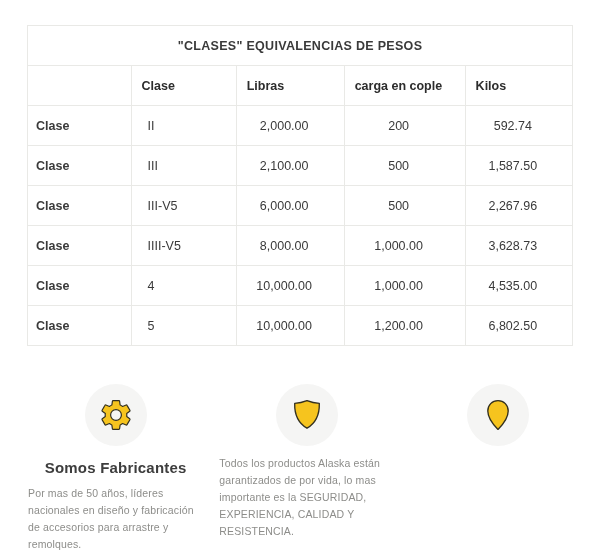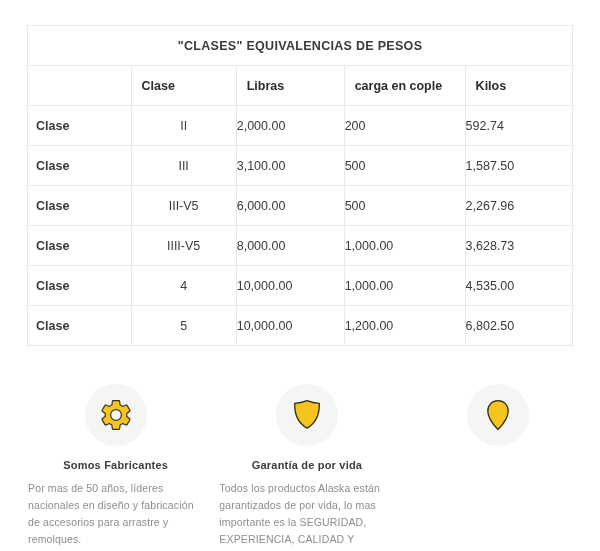--- a/index.html
+++ b/index.html
@@ -41,22 +41,22 @@
     padding-left: 10px;
     font-weight: 700;
     color: #2d2d2d;
   }
   td.row-label {
     font-weight: 700;
     color: #2d2d2d;
     text-align: left;
     padding-left: 8px;
   }
-  td.clase-val { text-align: center; padding-left: 0; }
-  td.num { text-align: left; padding-right: 12px; }
+  td.clase-val { text-align: left; padding-left: 16px; }
+  td.num { text-align: center; padding-right: 12px; }
 
   
   .features {
     margin-top: 38px;
     padding: 0 14px 0 28px;
     display: grid;
     grid-template-columns: 1fr 1fr 1fr;
     column-gap: 16px;
   }
   .feature { }
@@ -66,21 +66,21 @@
     background: #f5f5f4;
     margin: 0 auto;
     display: flex;
     align-items: center;
     justify-content: center;
   }
   .icon-circle svg { width: 36px; height: 36px; display: block; }
   .feature-title {
     margin-top: 13px;
     text-align: center;
-    font-size: 11px;
+    font-size: 15px;
     font-weight: 700;
     color: #3d3d3d;
     letter-spacing: 0.2px;
     white-space: nowrap;
   }
   .feature-text {
     margin-top: 9px;
     font-size: 10.5px;
     line-height: 17px;
     letter-spacing: 0.15px;
@@ -116,21 +116,21 @@
       <tr>
         <td class="row-label">Clase</td>
         <td class="clase-val">II</td>
         <td class="num">2,000.00</td>
         <td class="num">200</td>
         <td class="num">592.74</td>
       </tr>
       <tr>
         <td class="row-label">Clase</td>
         <td class="clase-val">III</td>
-        <td class="num">3,100.00</td>
+        <td class="num">2,100.00</td>
         <td class="num">500</td>
         <td class="num">1,587.50</td>
       </tr>
       <tr>
         <td class="row-label">Clase</td>
         <td class="clase-val">III-V5</td>
         <td class="num">6,000.00</td>
         <td class="num">500</td>
         <td class="num">2,267.96</td>
       </tr>
@@ -170,21 +170,20 @@
     <div class="feature-title">Somos Fabricantes</div>
     <p class="feature-text">Por mas de 50 años, líderes nacionales en diseño y fabricación de accesorios para arrastre y remolques.</p>
   </div>
 
   <div class="feature">
     <div class="icon-circle">
       <svg viewBox="0 0 24 24">
         <path fill="#F6C41E" stroke="#33301F" stroke-width="0.9" stroke-linejoin="round" d="M12 2.4 C14.8 3.5 17.6 4.1 20.2 4.3 C20.4 11.8 17.6 17.5 12 20.8 C6.4 17.5 3.6 11.8 3.8 4.3 C6.4 4.1 9.2 3.5 12 2.4 Z"></path>
       </svg>
     </div>
-    <div class="feature-title">Garantía de por vida</div>
     <p class="feature-text">Todos los productos Alaska están garantizados de por vida, lo mas importante es la SEGURIDAD, EXPERIENCIA, CALIDAD Y RESISTENCIA.</p>
   </div>
 
   <div class="feature">
     <div class="icon-circle">
       <svg viewBox="0 0 24 24">
         <path fill="#F6C41E" stroke="#33301F" stroke-width="0.9" stroke-linejoin="round" d="M12 2.4 C8 2.4 5.2 5.5 5.2 9.3 C5.2 13.5 8.8 18.4 12 21.6 C15.2 18.4 18.8 13.5 18.8 9.3 C18.8 5.5 16 2.4 12 2.4 Z"></path>
       </svg>
     </div>
   </div>

